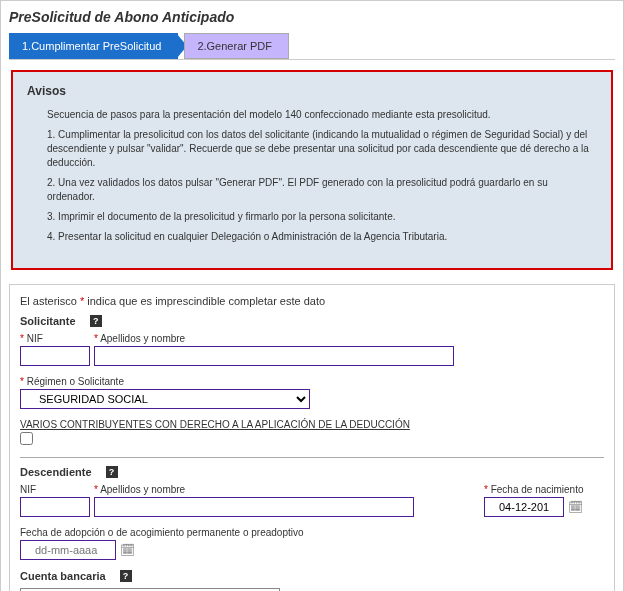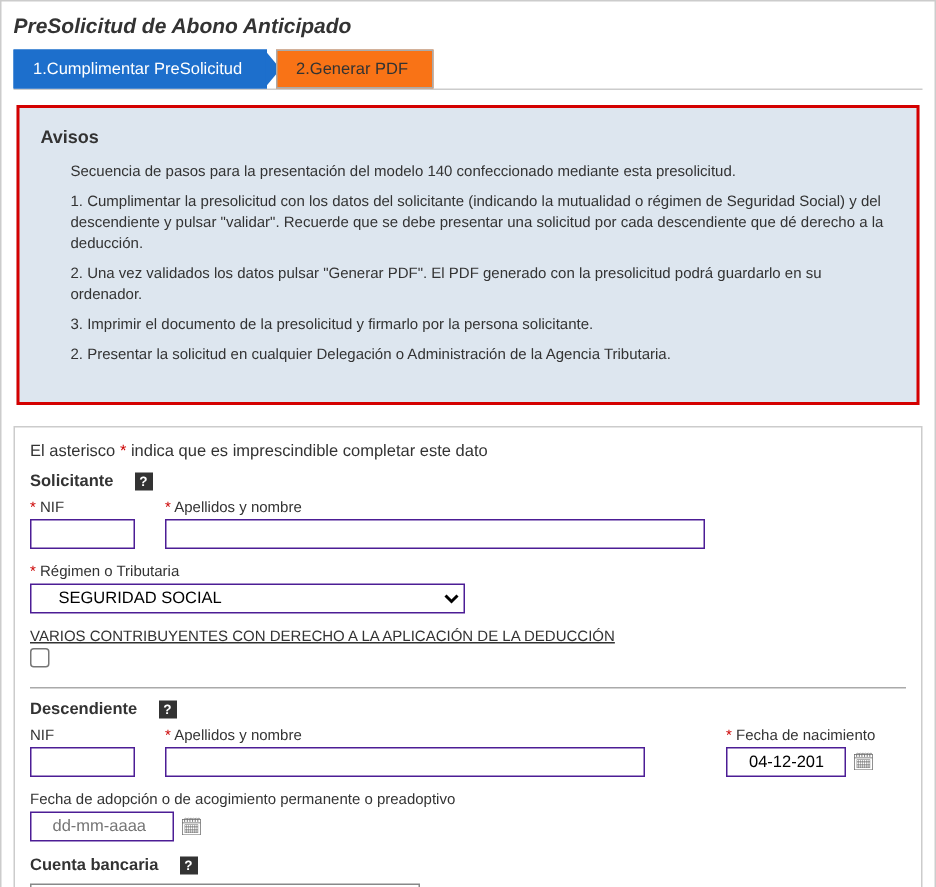--- a/index.html
+++ b/index.html
@@ -23,21 +23,21 @@
       display: flex;
       margin-bottom: 10px;
       border-bottom: 1px solid #ccc;
       padding-bottom: 0;
     }
     .step {
       padding: 6px 16px 6px 12px;
       font-size: 11px;
       position: relative;
       border: 1px solid #aaa;
-      background: #f97316;
+      background: #c4b5fd;
       margin-right: 6px;
     }
     .step.active {
       background: #1d6fcc;
       color: #fff;
       border-color: #1d6fcc;
     }
     .step.active::after {
       content: '';
       position: absolute;
@@ -88,21 +88,21 @@
       width: 12px; height: 12px;
       background: #333;
       color: #fff;
       font-size: 9px;
       text-align: center;
       line-height: 12px;
       font-weight: bold;
     }
     .form-row {
       display: flex;
-      gap: 20px;
+      gap: 4px;
       margin-bottom: 10px;
     }
     .form-field { display: flex; flex-direction: column; }
     .form-field label {
       font-size: 10px;
       margin-bottom: 2px;
     }
     input[type="text"], select {
       font-size: 11px;
       padding: 2px 14px;
@@ -156,21 +156,21 @@
   <div class="step">2.Generar PDF</div>
 </div>
 
 <div class="notice-box">
   <div class="notice-title">Avisos</div>
   <div class="notice-text">
     <p>Secuencia de pasos para la presentación del modelo 140 confeccionado mediante esta presolicitud.</p>
     <p>1. Cumplimentar la presolicitud con los datos del solicitante (indicando la mutualidad o régimen de Seguridad Social) y del descendiente y pulsar "validar". Recuerde que se debe presentar una solicitud por cada descendiente que dé derecho a la deducción.</p>
     <p>2. Una vez validados los datos pulsar "Generar PDF". El PDF generado con la presolicitud podrá guardarlo en su ordenador.</p>
     <p>3. Imprimir el documento de la presolicitud y firmarlo por la persona solicitante.</p>
-    <p>2. Presentar la solicitud en cualquier Delegación o Administración de la Agencia Tributaria.</p>
+    <p>4. Presentar la solicitud en cualquier Delegación o Administración de la Agencia Tributaria.</p>
   </div>
 </div>
 
 <div class="section-box">
   <div class="asterisk-note">
     <span>El asterisco </span><span class="red">*</span><span> indica que es imprescindible completar este dato</span>
   </div>
 
   <div class="section-label">
     <span>Solicitante</span>
@@ -183,21 +183,21 @@
       <input type="text" class="blurred" value="" style="">
     </div>
     <div class="form-field" style="width:360px;">
       <label><span class="red">*</span> <span>Apellidos y nombre</span></label>
       <input type="text" class="blurred" value="" style="">
     </div>
   </div>
 
   <div class="form-row">
     <div class="form-field" style="width:290px;">
-      <label><span class="red">*</span> <span>Régimen o Tributaria</span></label>
+      <label><span class="red">*</span> <span>Régimen o Solicitante</span></label>
       <select>
         <option>SEGURIDAD SOCIAL</option>
       </select>
     </div>
   </div>
 
   <div class="checkbox-row">
     <span class="underline-link">VARIOS CONTRIBUYENTES CON DERECHO A LA APLICACIÓN DE LA DEDUCCIÓN</span>
     <input type="checkbox" style="">
   </div>

